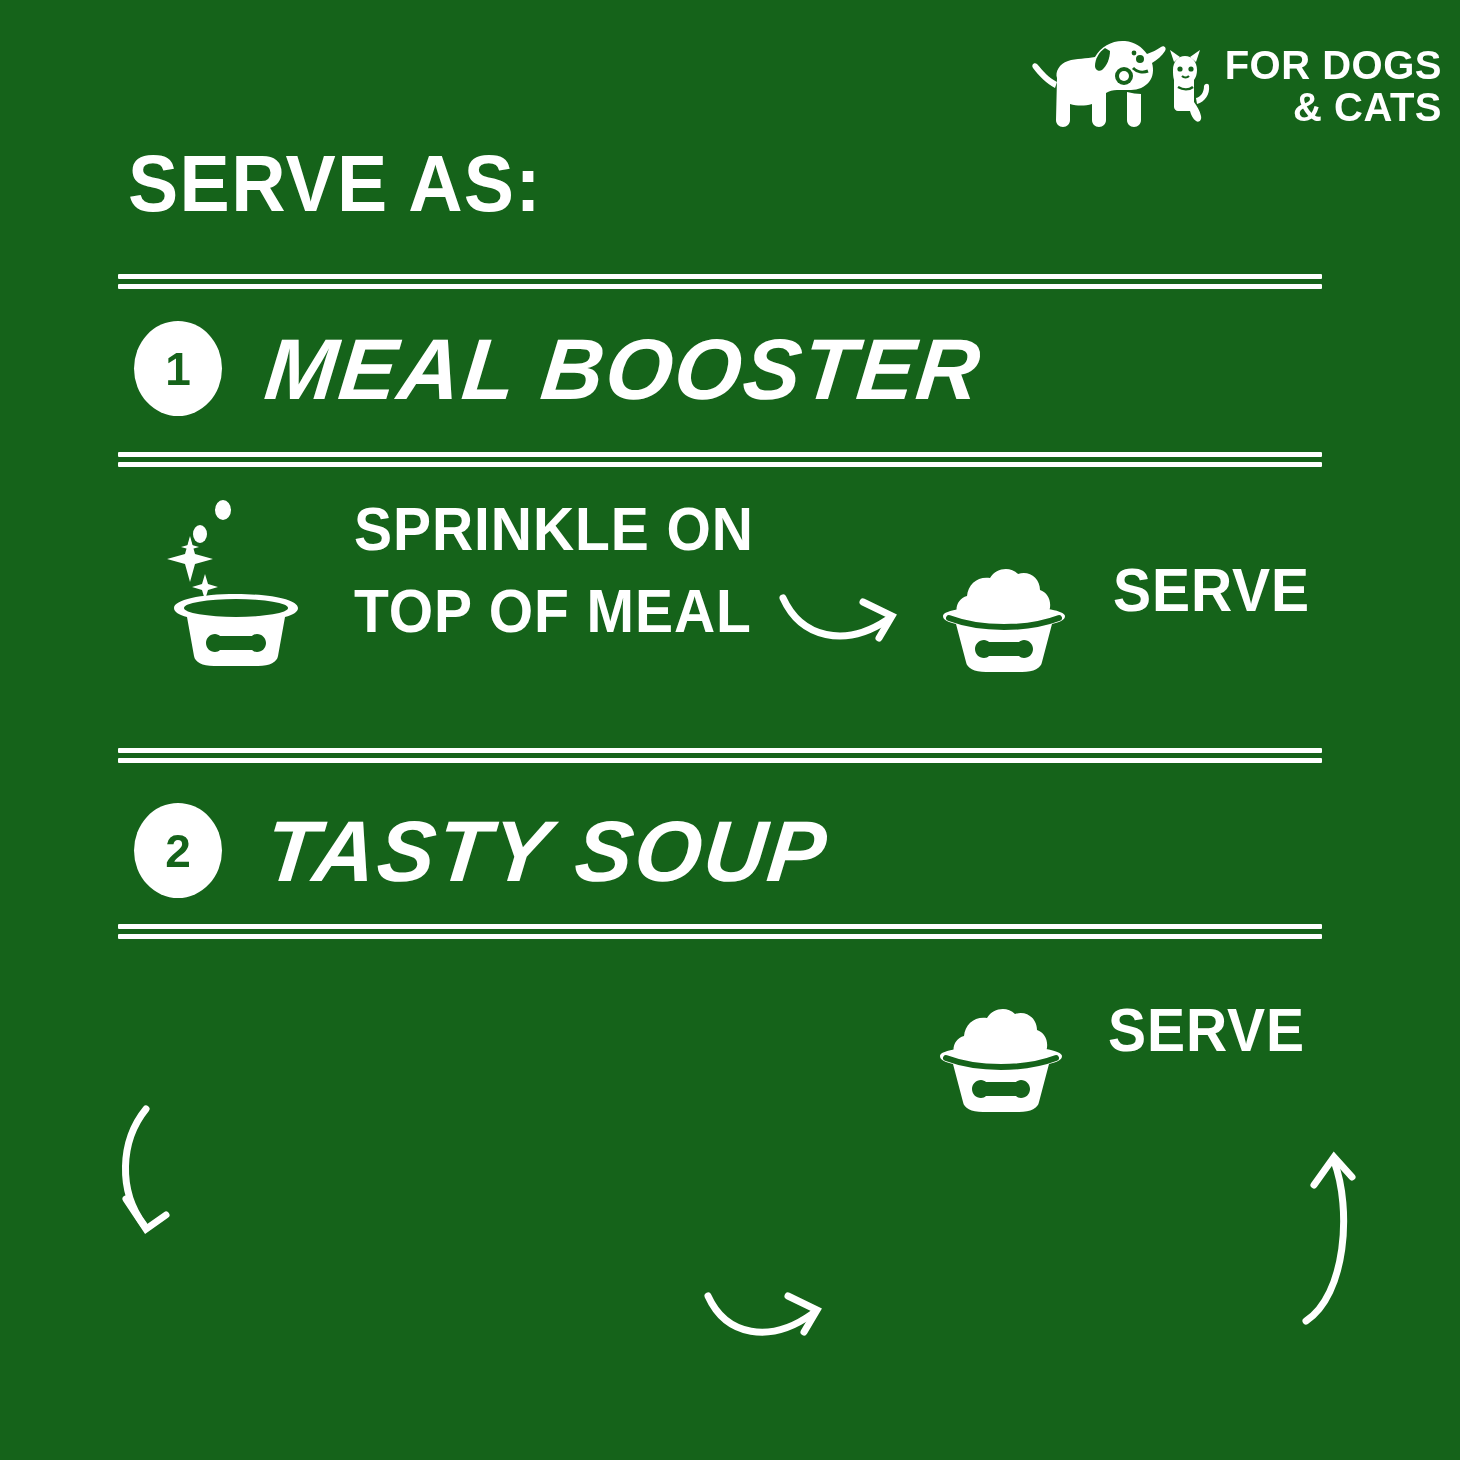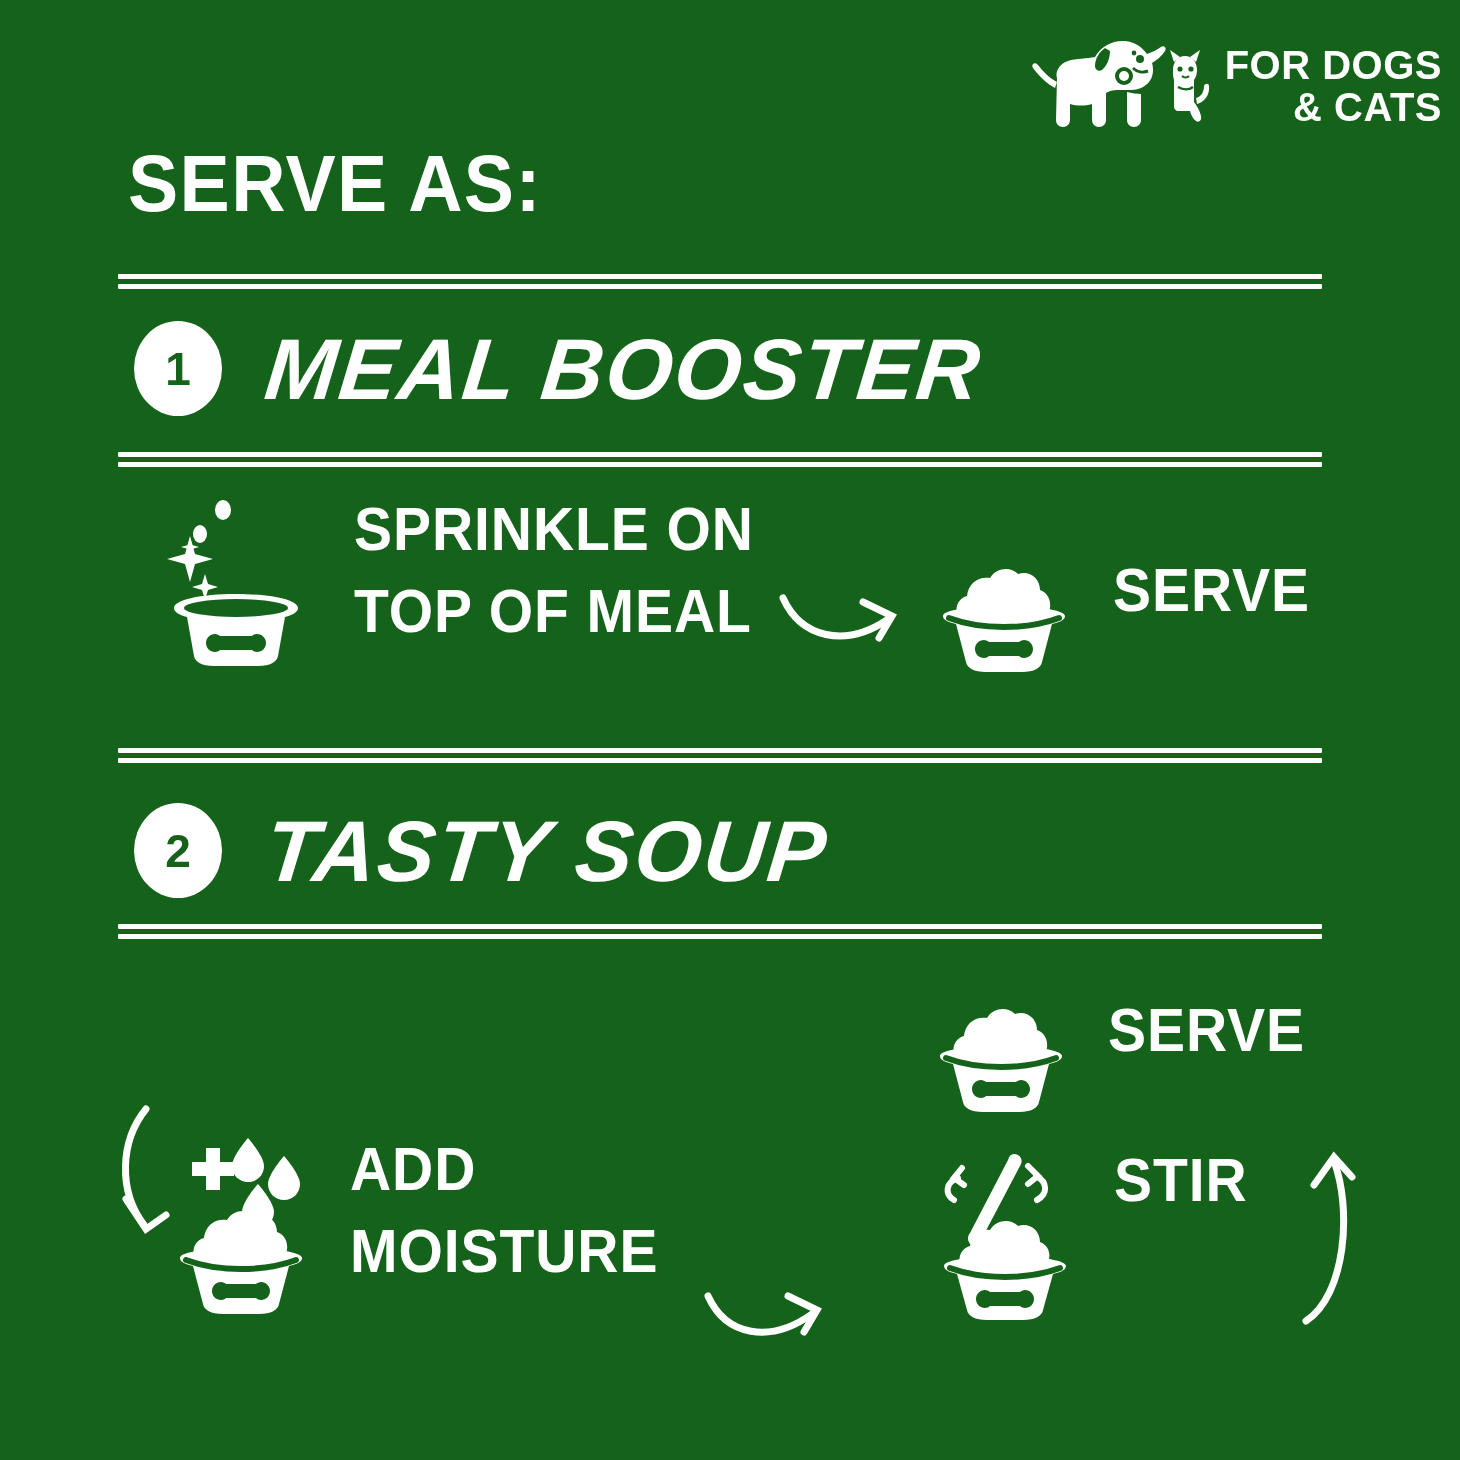--- a/index.html
+++ b/index.html
@@ -262,52 +262,20 @@
   <div class="rule" style="top:906px"></div>
 
 
   <svg class="art" style="left:108px; top:1085px" width="105" height="145" viewBox="0 0 105 145">
     <g fill="none" stroke="#ffffff" stroke-width="7" stroke-linecap="round">
       <path d="M38 6 C12 38 10 88 36 122"></path>
       <path d="M18 96 L38 126 L58 112"></path>
     </g>
   </svg>
 
-  <div class="icon-label" style="left:170px; top:1110px">
-    <svg width="150" height="190" viewBox="0 0 150 190">
-      <g fill="#ffffff">
-
-        <path d="M22 34 L36 34 L36 20 L50 20 L50 34 L64 34 L64 48 L50 48
-                 L50 62 L36 62 L36 48 L22 48 Z"></path>
-
-        <path d="M78 10 C78 10 94 28 94 38 C94 47 87 54 78 54
-                 C69 54 62 47 62 38 C62 28 78 10 78 10 Z"></path>
-        <path d="M114 28 C114 28 130 46 130 56 C130 65 123 72 114 72
-                 C105 72 98 65 98 56 C98 46 114 28 114 28 Z"></path>
-        <path d="M88 56 C88 56 104 74 104 84 C104 93 97 100 88 100
-                 C79 100 72 93 72 84 C72 74 88 56 88 56 Z"></path>
-
-        <path d="M24 128 C22 120 26 112 34 110 C35 98 45 90 57 92
-                 C63 82 77 80 85 88 C96 84 107 92 107 104
-                 C116 107 120 118 115 128 Z"></path>
-
-        <path d="M10 130 C10 124 37 120 71 120 C105 120 132 124 132 130
-                 C132 134 127 136 119 138 L109 176 C108 182 101 186 89 186
-                 L53 186 C41 186 34 182 33 176 L23 138 C15 136 10 134 10 130 Z"></path>
-        <path d="M16 132 C32 138 52 141 71 141 C90 141 110 138 126 132" stroke="#15631a" stroke-width="6" fill="none" stroke-linecap="round"></path>
-
-        <path d="M51 154 C46 154 42 158 42 163 C42 168 46 172 51 172
-                 C53 172 55 171 56 170 L86 170 C87 171 89 172 91 172
-                 C96 172 100 168 100 163 C100 158 96 154 91 154
-                 C89 154 87 155 86 156 L56 156 C55 155 53 154 51 154 Z" fill="#15631a"></path>
-      </g>
-    </svg>
-    <div class="label two-line" style="margin-left:30px">ADD
-MOISTURE</div>
-  </div>
 
   <svg class="art" style="left:700px; top:1252px" width="140" height="85" viewBox="0 0 140 85">
     <g fill="none" stroke="#ffffff" stroke-width="7" stroke-linecap="round">
       <path d="M8 26 C26 66 70 74 112 44"></path>
       <path d="M88 26 L117 40 L104 62"></path>
     </g>
   </svg>
 
   <div class="icon-label" style="left:932px; top:978px">
     <svg width="138" height="120" viewBox="0 0 138 120">
@@ -321,51 +289,20 @@
         <path d="M14 62 C30 68 50 71 69 71 C88 71 108 68 124 62" stroke="#15631a" stroke-width="6" fill="none" stroke-linecap="round"></path>
         <path d="M49 84 C44 84 40 88 40 93 C40 98 44 102 49 102
                  C51 102 53 101 54 100 L84 100 C85 101 87 102 89 102
                  C94 102 98 98 98 93 C98 88 94 84 89 84
                  C87 84 85 85 84 86 L54 86 C53 85 51 84 49 84 Z" fill="#15631a"></path>
       </g>
     </svg>
     <div class="label" style="margin-left:38px">SERVE</div>
   </div>
 
-  <div class="icon-label" style="left:930px; top:1128px">
-    <svg width="160" height="175" viewBox="0 0 160 175">
-      <g fill="#ffffff">
-
-        <g fill="none" stroke="#ffffff" stroke-width="6" stroke-linecap="round">
-          <path d="M28 32 C16 36 14 48 24 54"></path>
-          <path d="M32 22 L24 32 L34 39"></path>
-          <path d="M106 30 C118 36 118 48 107 54"></path>
-          <path d="M98 20 L108 30 L98 38"></path>
-        </g>
-
-        <path d="M84 8 C90 8 94 14 90 20 L50 96 C46 102 38 100 38 92
-                 C38 90 39 88 40 87 L78 14 C79 10 81 8 84 8 Z"></path>
-
-        <path d="M30 118 C28 110 32 102 40 100 C41 90 49 82 60 84
-                 C66 74 80 72 88 80 C99 76 110 84 110 96
-                 C119 99 122 110 117 118 Z"></path>
-
-        <path d="M14 120 C14 114 41 110 75 110 C109 110 136 114 136 120
-                 C136 124 131 126 123 128 L113 164 C112 170 105 174 93 174
-                 L57 174 C45 174 38 170 37 164 L27 128 C19 126 14 124 14 120 Z"></path>
-        <path d="M20 122 C36 128 56 131 75 131 C94 131 114 128 130 122" stroke="#15631a" stroke-width="6" fill="none" stroke-linecap="round"></path>
-
-        <path d="M55 144 C50 144 46 148 46 153 C46 158 50 162 55 162
-                 C57 162 59 161 60 160 L90 160 C91 161 93 162 95 162
-                 C100 162 104 158 104 153 C104 148 100 144 95 144
-                 C93 144 91 145 90 146 L60 146 C59 145 57 144 55 144 Z" fill="#15631a"></path>
-      </g>
-    </svg>
-    <div class="label" style="margin-left:24px">STIR</div>
-  </div>
 
   <svg class="art" style="left:1290px; top:1125px" width="100" height="190" viewBox="0 0 100 190">
     <g fill="none" stroke="#ffffff" stroke-width="7" stroke-linecap="round">
       <path d="M16 178 C56 152 62 66 44 18"></path>
       <path d="M24 42 L44 14 L62 34"></path>
     </g>
   </svg>
 
 </div>
 

